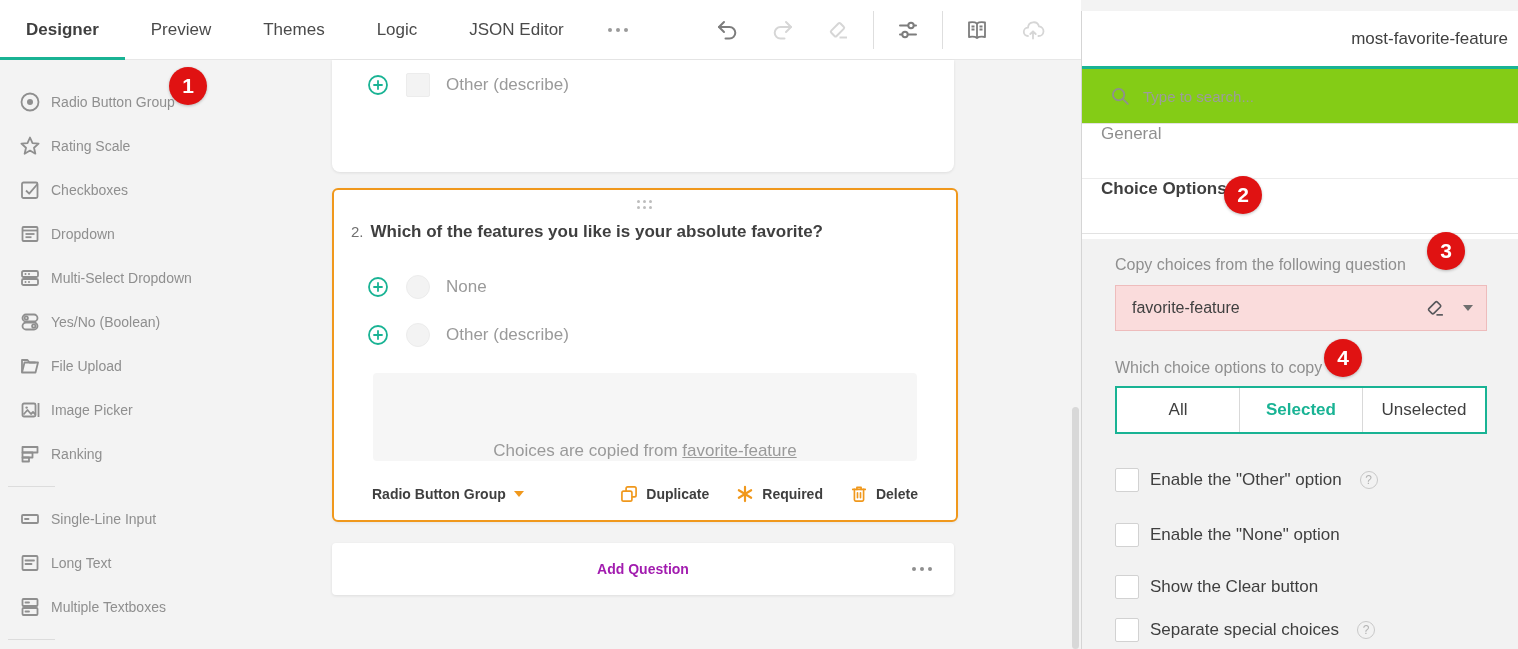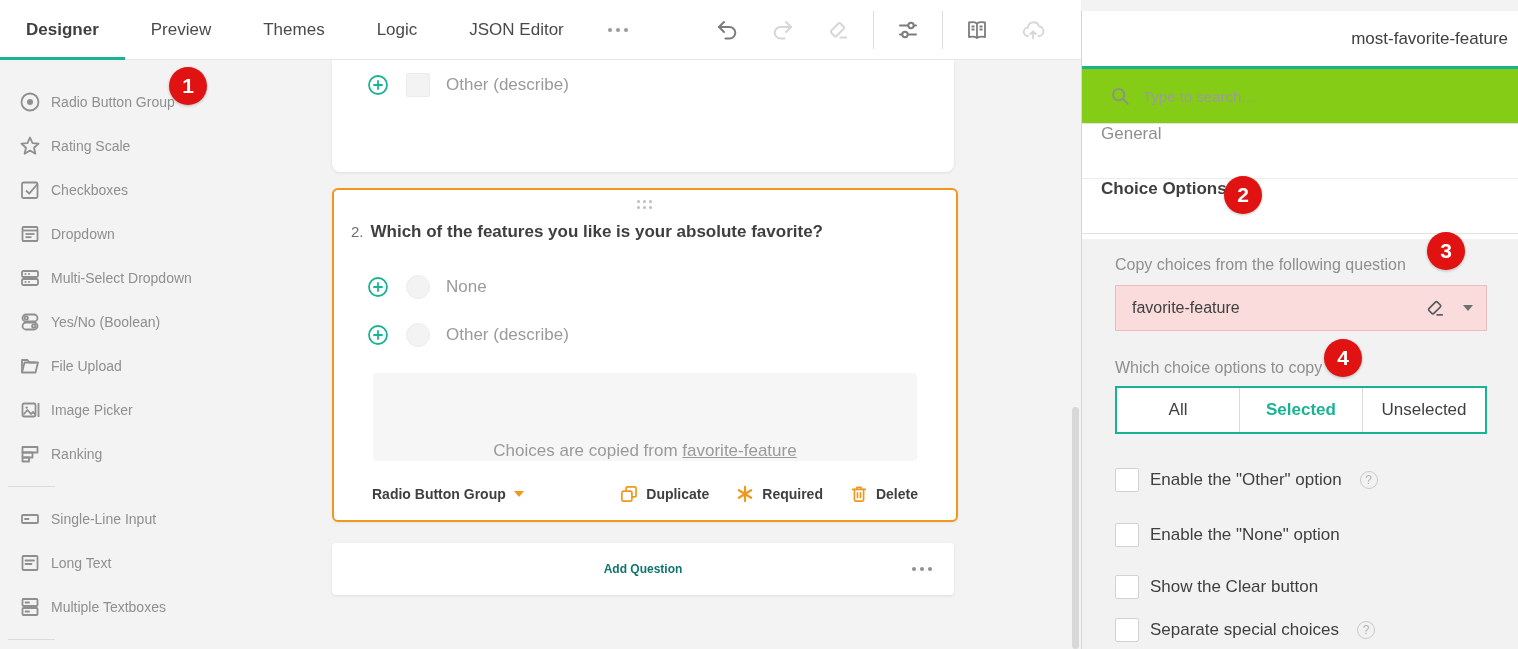--- a/index.html
+++ b/index.html
@@ -56,21 +56,21 @@
   .q-type { display:flex; align-items:center; gap:8px; cursor:pointer; }
   .q-type-label { font-size:14px; font-weight:700; color:#3f3f3f; }
   .caret { width:0; height:0; border-left:5px solid transparent; border-right:5px solid transparent;
            border-top:6px solid #f0981c; }
   .q-actions { margin-left:auto; display:flex; gap:26px; }
   .q-act { display:flex; align-items:center; gap:7px; cursor:pointer; }
   .q-act-label { font-size:14px; font-weight:700; color:#3f3f3f; }
 
   .add-q { position:absolute; left:2px; top:483px; width:622px; height:52px; background:#fff; border-radius:4px;
            box-shadow:0 1px 3px rgba(0,0,0,.09); display:flex; align-items:center; justify-content:center; cursor:pointer; }
-  .add-q-label { font-size:12px; font-weight:700; color:#0f766e; }
+  .add-q-label { font-size:14px; font-weight:700; color:#a21caf; }
   .add-q-dots { position:absolute; right:22px; top:24px; }
   .add-q-dots i { background:#8f8f8f; }
 
   
   .scroll-thumb { position:absolute; left:1072px; top:407px; width:7px; height:242px;
                   background:#d8d8d8; border-radius:4px; }
 
   
   .rpanel { position:absolute; left:1081px; top:11px; width:437px; height:649px; background:#fff; border-left:1px solid #d5d5d5; }
   .rp-header { height:58px; border-bottom:3px solid #19b394; display:flex; align-items:center;

